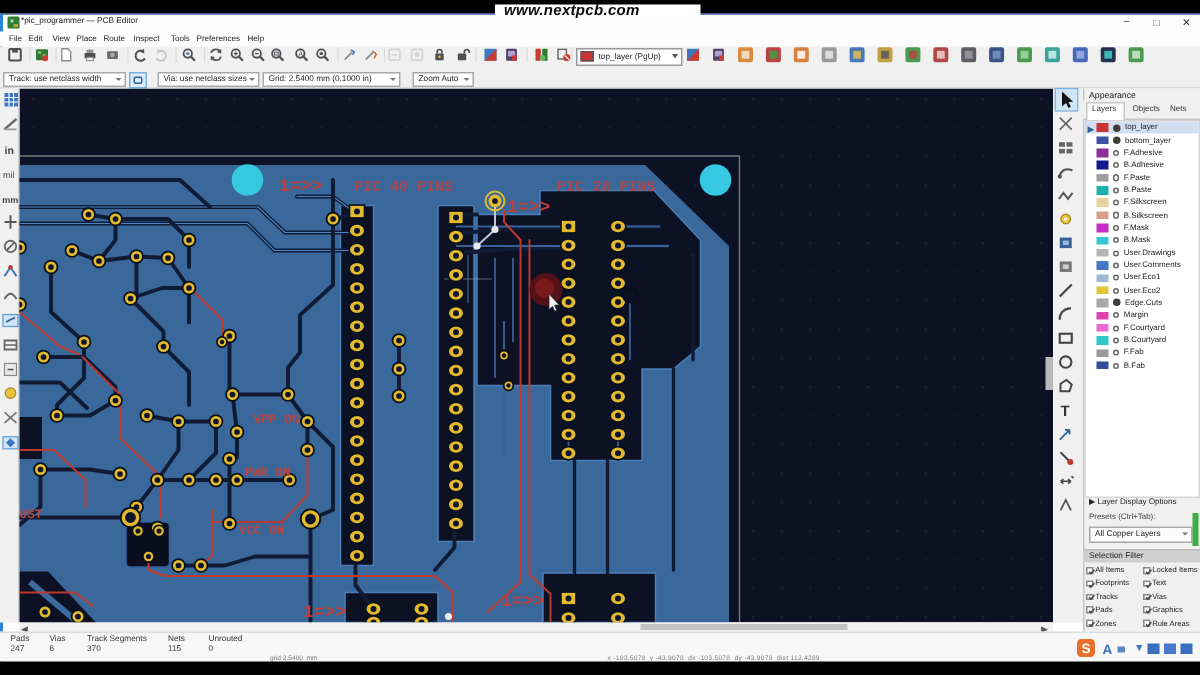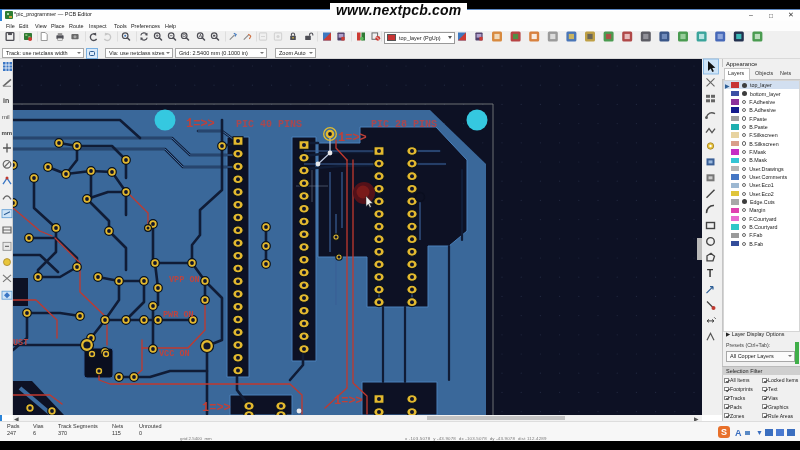--- a/index.html
+++ b/index.html
@@ -3,21 +3,21 @@
 
 *{margin:0;padding:0;box-sizing:border-box;}
 html,body{width:800px;height:450px;overflow:hidden;background:#000;font-family:"Liberation Sans",sans-serif;}
 .abs{position:absolute;}
 #page{position:relative;width:800px;height:450px;background:#fff;}
 #topblack{left:0;top:0;width:800px;height:9px;background:#000;}
 #botblack{left:0;top:441px;width:800px;height:9px;background:#000;}
 #titlebar{left:0;top:9px;width:800px;height:12px;background:#fefefe;border-top:1px solid #5a86c0;}
 #title{left:14px;top:11px;font-size:5.5px;color:#1a1a1a;}
 #wmark{left:330px;top:3px;width:137px;height:10px;background:#fff;}
-#wmtxt{left:336px;top:2px;font-size:14px;font-weight:bold;font-style:italic;color:#0a0a0a;letter-spacing:0.2px;}
+#wmtxt{left:336px;top:2px;font-size:10px;font-weight:bold;font-style:italic;color:#0a0a0a;letter-spacing:0.2px;}
 #menubar{left:0;top:21px;width:800px;height:10px;background:#fdfdfd;}
 .mi{position:absolute;top:23px;font-size:5.4px;color:#1a1a1a;}
 #toolbar1{left:0;top:31px;width:800px;height:15px;background:#f0f0f0;}
 #toolbar2{left:0;top:46px;width:800px;height:13px;background:#f0f0f0;border-bottom:1px solid #d9d9d9;}
 .combo{position:absolute;top:47.5px;height:10.5px;background:#fff;border:1px solid #a8a8a8;font-size:5.5px;color:#222;line-height:9px;padding-left:3px;}
 .carr{position:absolute;right:2.5px;top:3.5px;width:0;height:0;border-left:2.2px solid transparent;border-right:2.2px solid transparent;border-top:2.8px solid #777;}
 #ltool{left:0;top:59px;width:13px;height:356px;background:#f0f0f0;border-right:1px solid #cfcfcf;}
 #rtool{left:702px;top:59px;width:20px;height:356px;background:#f0f0f0;}
 #rpanel{left:722px;top:59px;width:78px;height:362px;background:#f0f0f0;border-left:1px solid #c5c5c5;}
 #apphdr{left:726px;top:61px;font-size:5.8px;color:#222;}

